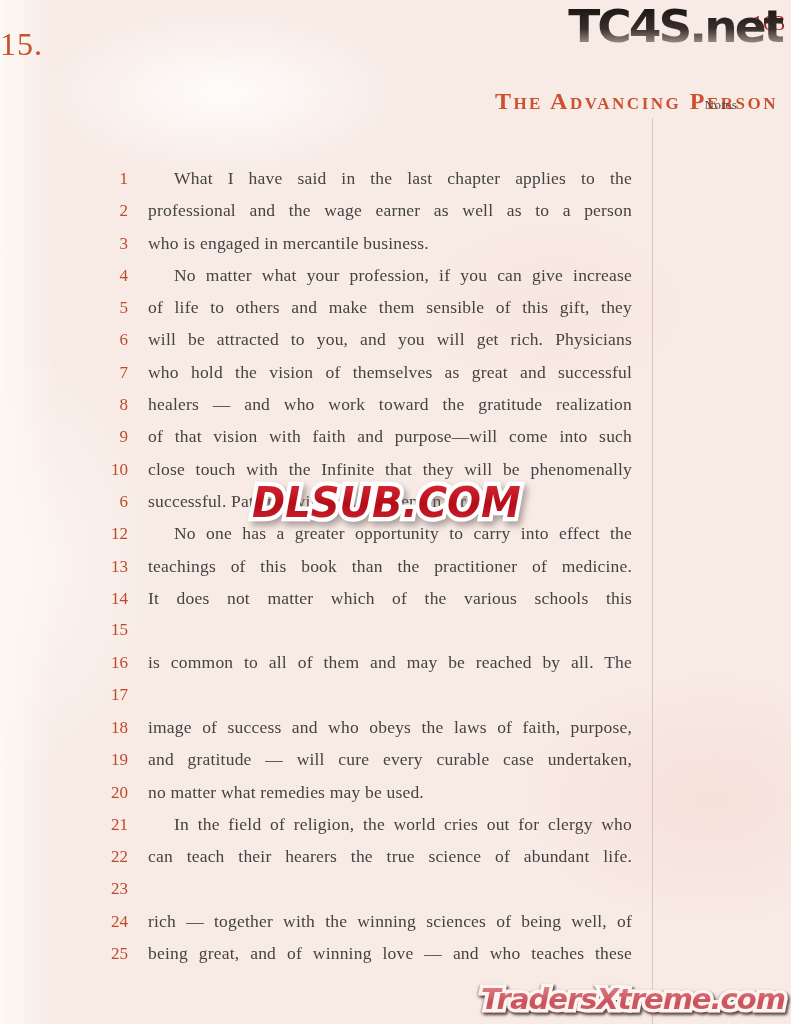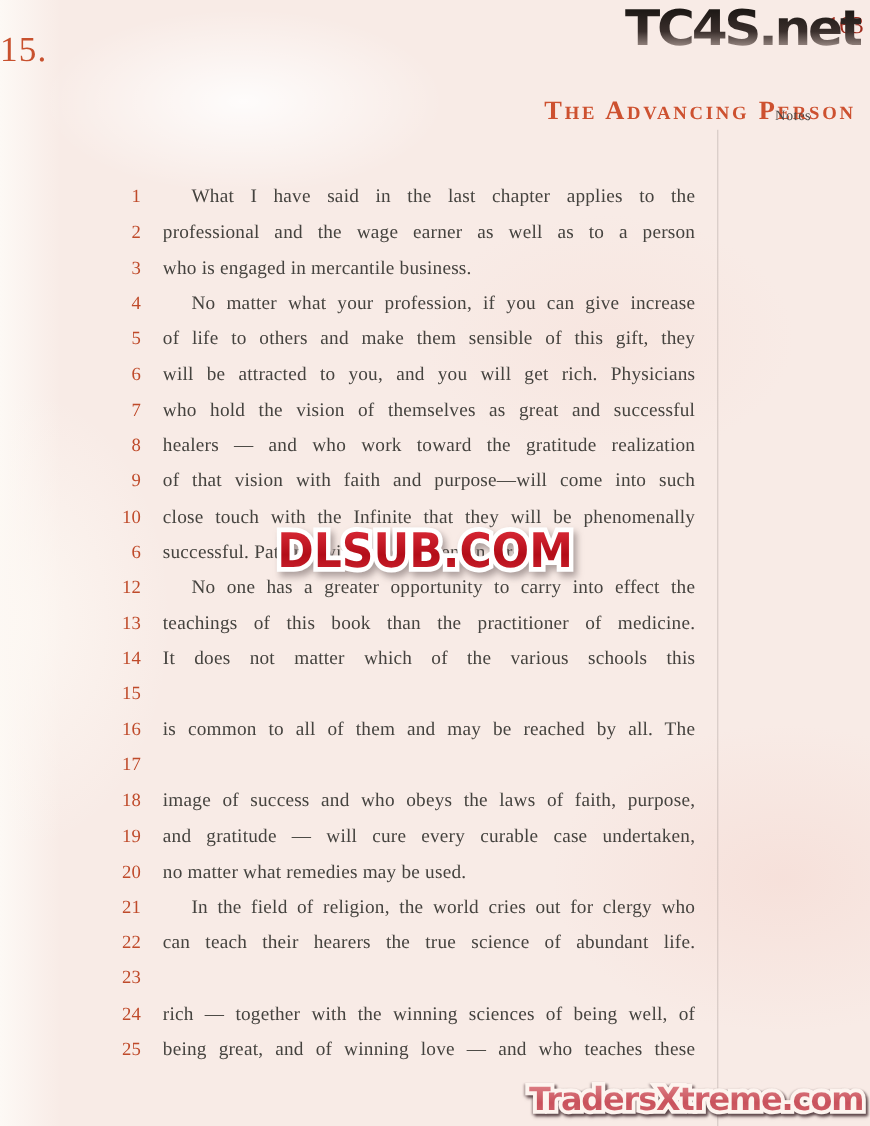--- a/index.html
+++ b/index.html
@@ -92,21 +92,21 @@
     letter-spacing:-3px;
     transform:scaleY(0.95);
     transform-origin:top right;
     background-image:linear-gradient(180deg,#161310 8%, #3a2f2c 55%, rgba(148,115,105,0.30) 100%);
     -webkit-background-clip:text;
     background-clip:text;
     color:transparent;
   }
 
   
-  .wm-stack{position:absolute;z-index:3;}
+  .wm-stack{position:absolute;z-index:3;font-style:italic;}
   .wm-stack .layer{
     position:absolute;left:0;top:0;white-space:nowrap;
     font-family:"DejaVu Sans", sans-serif;font-weight:bold;
   }
 
   .wm-mid{left:252px;top:477px;width:290px;height:56px;}
   .wm-mid .layer{font-size:40px;letter-spacing:0px;transform:scaleY(1.08);transform-origin:top left;}
   .wm-mid .outline{
     -webkit-text-stroke:8px #ffffff;color:#ffffff;
     filter:drop-shadow(3px 4px 3px rgba(110,95,95,0.55));

